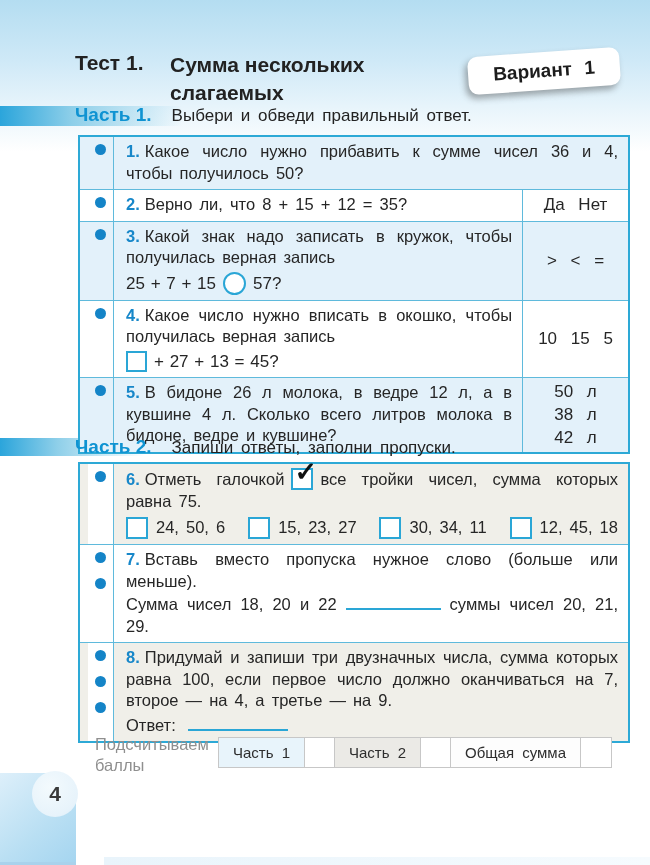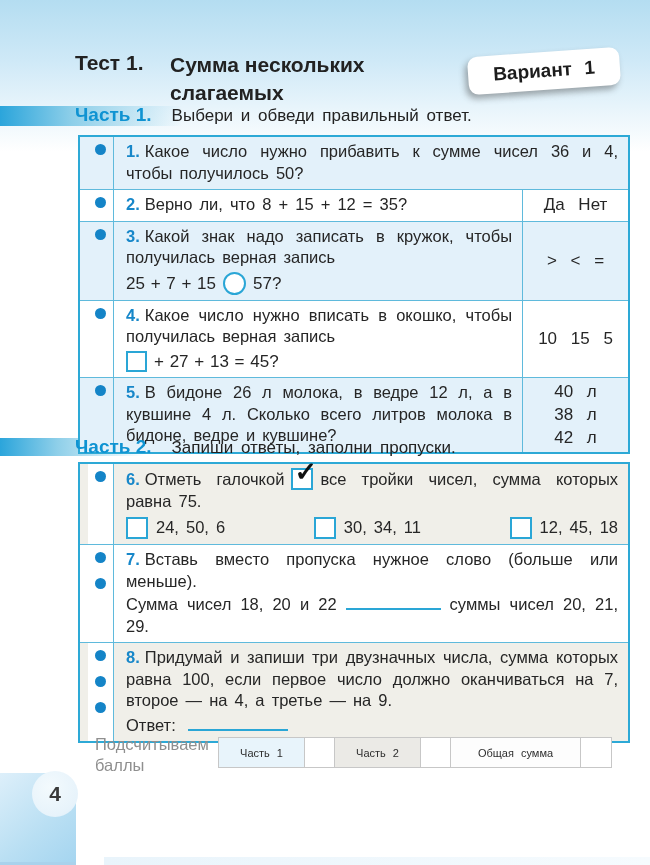--- a/index.html
+++ b/index.html
@@ -122,21 +122,21 @@
   .score-label {
     position:absolute; left:95px; top:734px;
     font-size:16.5px; line-height:21px; color:#8f8f8f;
   }
   .score-table {
     position:absolute; left:218px; top:737px; height:31px;
     display:flex; border:1px solid #c7c7c7; background:#fff;
   }
   .score-cell {
     display:flex; align-items:center; justify-content:center;
-    border-right:1px solid #c7c7c7; font-size:11px; color:#2e2e2e;
+    border-right:1px solid #c7c7c7; font-size:15px; color:#2e2e2e;
     word-spacing:4px;
   }
   .score-cell:last-child { border-right:none; }
   .sc-part1 { width:86px; background:#e8f4fb; }
   .sc-part2 { width:86px; background:#ebeae6; }
   .sc-total { width:130px; background:#fdfdfd; }
   .sc-empty { width:30px; background:#ffffff; }
 </style>
 </head>
 <body>
@@ -213,21 +213,21 @@
   </div>
 
   <div class="q-row row-blue">
     <div class="bullet-cell">
       <div class="dot"></div>
     </div>
     <div class="q-cell">
       <span class="qnum">5.</span><span>В бидоне 26 л молока, в ведре 12 л, а в кувшине 4 л. Сколько всего литров молока в бидоне, ведре и кувшине?</span>
     </div>
     <div class="a-cell">
-      <div>40 л</div>
+      <div>50 л</div>
       <div>38 л</div>
       <div>42 л</div>
     </div>
   </div>
 
 </div>
 
 <div class="part-row p2">
   <span class="part-label">Часть 2.</span>
   <span class="part-instruction">Запиши ответы, заполни пропуски.</span>
@@ -238,20 +238,24 @@
   <div class="q-row row-gray">
     <div class="bullet-cell">
       <div class="dot"></div>
     </div>
     <div class="q-cell">
       <span class="qnum">6.</span><span>Отметь галочкой</span><span class="check-box"><span class="check-mark">✓</span></span><span>все тройки чисел, сумма которых равна 75.</span>
       <div class="options-line">
         <span class="option">
             <span class="check-box"></span>
             <span>24, 50, 6</span>
+          </span>
+        <span class="option">
+            <span class="check-box"></span>
+            <span>15, 23, 27</span>
           </span>
         <span class="option">
             <span class="check-box"></span>
             <span>30, 34, 11</span>
           </span>
         <span class="option">
             <span class="check-box"></span>
             <span>12, 45, 18</span>
           </span>
       </div>

